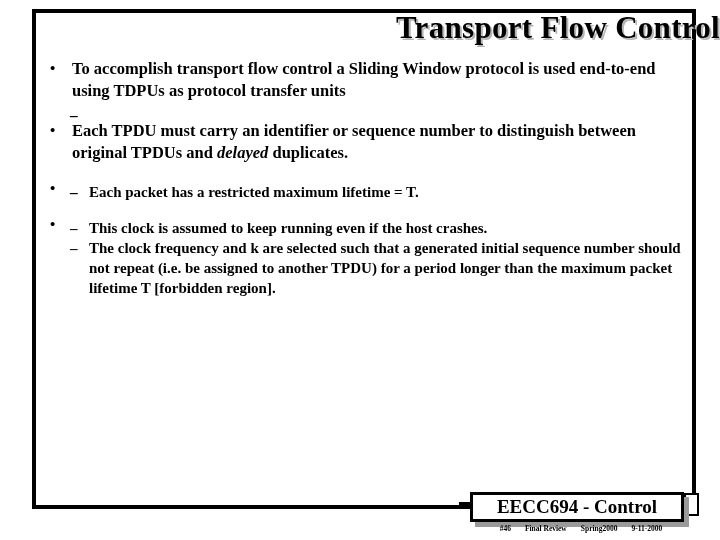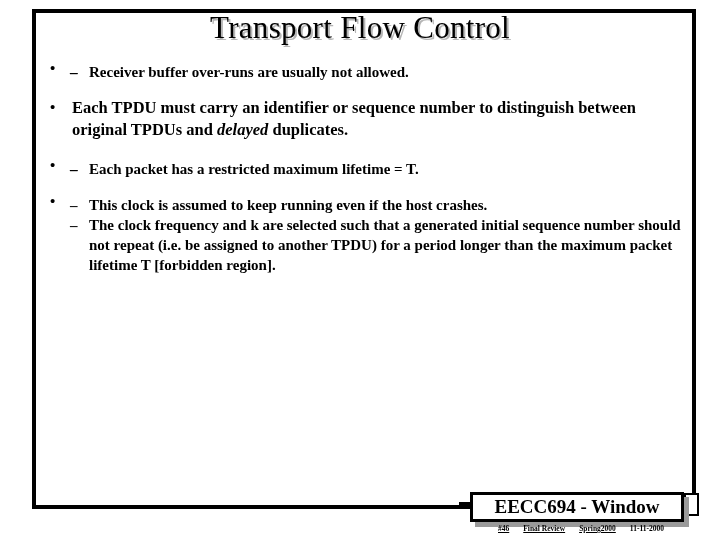--- a/index.html
+++ b/index.html
@@ -26,23 +26,23 @@
     box-sizing: border-box;
     background: #ffffff;
   }
 
   
   #slide-title {
     position: absolute;
     left: 0;
     top: 11px;
     width: 720px;
-    text-align: center;
-    font-family: "Liberation Serif", "DejaVu Serif", serif;
-    font-weight: normal;
+    text-align: right;
+    font-family: "Liberation Serif", "DejaVu Serif", serif;
+    font-weight: bold;
     font-size: 31px;
     line-height: 34px;
     color: #000000;
     letter-spacing: 0.3px;
     text-shadow: 2px 2px 0 #b6b6b6;
     white-space: nowrap;
   }
 
   
   #body-content {
@@ -157,42 +157,42 @@
     top: 524px;
     width: 222px;
     text-align: center;
     font-family: "Liberation Serif", "DejaVu Serif", serif;
     font-weight: bold;
     font-size: 7.5px;
     line-height: 9px;
     color: #000000;
     white-space: nowrap;
   }
-  #footer-credit .cspan { margin-right: 14px; text-decoration: underline; }
+  #footer-credit .cspan { margin-right: 14px; }
 </style>
 </head>
 <body>
 
 <div id="slide-frame"></div>
 
 <div id="slide-title">Transport Flow Control</div>
 
 <div id="body-content">
 
   <div class="group">
     <div class="bullet-l1">
       <span class="marker">•</span>
+      <span>To accomplish transport flow control a Sliding Window protocol is used end-to-end using TDPUs as protocol transfer units</span>
     </div>
     <div class="gap-sm"></div>
     <div class="bullet-l2">
       <span class="marker">–</span>
     </div>
     <div class="bullet-l2">
       <span class="marker">–</span>
-      <span>Receiver buffer over-runs are usually not allowed.</span>
     </div>
   </div>
 
   <div class="gap-lg"></div>
 
   <div class="group">
     <div class="bullet-l1">
       <span class="marker">•</span>
       <span><span>Each TPDU must carry an identifier or sequence number to distinguish between original TPDUs and </span><span class="ital">delayed</span><span> duplicates.</span></span>
     </div>
@@ -232,19 +232,19 @@
   </div>
 
 </div>
 
 <div id="footer-badge">
   <div class="nub-left"></div>
   <div class="nub-right"></div>
   <div class="nub-right-shadow"></div>
   <div class="badge-shadow"></div>
   <div class="badge-box">
-    <span class="badge-text">EECC694 - Window</span>
+    <span class="badge-text">EECC694 - Control</span>
   </div>
 </div>
 
 <div id="footer-credit">
-  <span class="cspan">#46</span><span class="cspan">Final Review</span><span class="cspan">Spring2000</span><span>11-11-2000</span>
+  <span class="cspan">#46</span><span class="cspan">Final Review</span><span class="cspan">Spring2000</span><span>9-11-2000</span>
 </div>
 
 </body></html>

